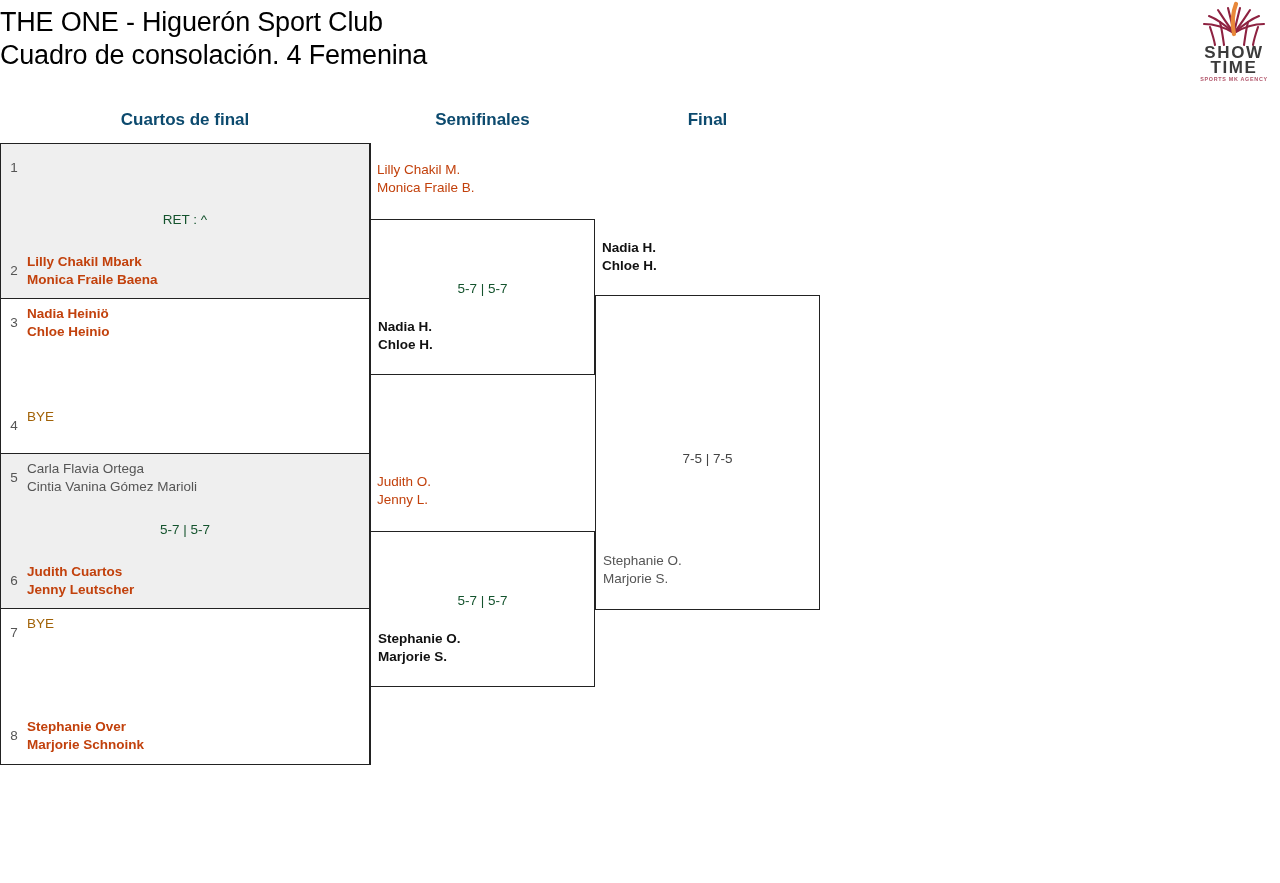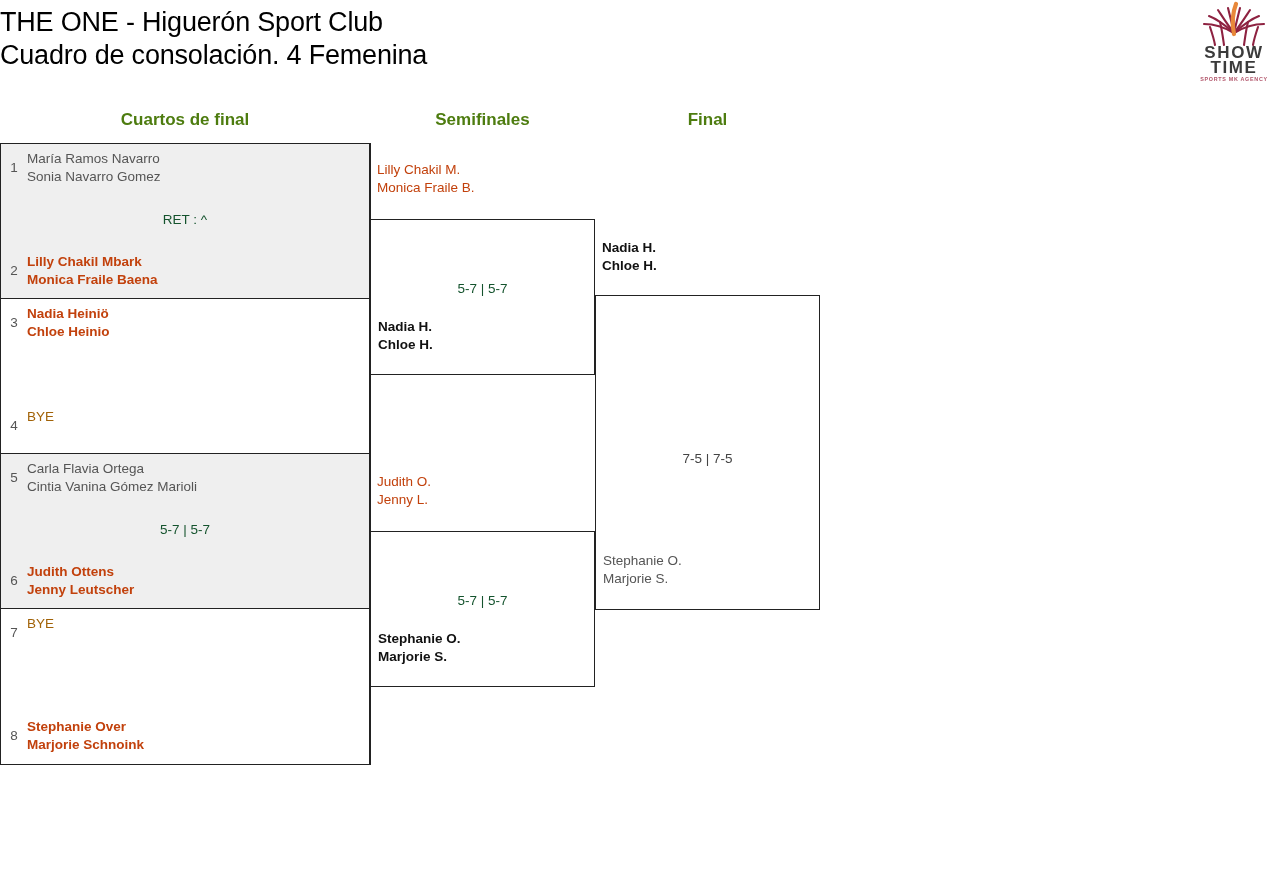--- a/index.html
+++ b/index.html
@@ -21,21 +21,21 @@
   }
   .logo-wrap {
     position: absolute; right: 2px; top: 0;
     width: 88px; height: 84px;
   }
   .logo-svg { display:block; width: 88px; height: 84px; }
 
   
   .round-head {
     position: absolute; top: 108px;
-    font-size: 17px; font-weight: 700; color: #4d7c0f;
+    font-size: 17px; font-weight: 700; color: #0c4a6e;
     text-align: center;
     line-height: 24px;
   }
   .rh-qf   { left: 0px;   width: 370px; }
   .rh-sf   { left: 370px; width: 225px; }
   .rh-f    { left: 595px; width: 225px; }
 
   
   .bracket { position: absolute; left: 0; top: 0; width: 1280px; height: 883px; }
 
@@ -136,22 +136,20 @@
 
   <div class="round-head rh-qf">Cuartos de final</div>
   <div class="round-head rh-sf">Semifinales</div>
   <div class="round-head rh-f">Final</div>
 
   <div class="bracket">
 
     <div class="match qf shaded" style="top:143px;">
       <div class="team team-top loser">
         <span class="seed">1</span>
-        <span class="names">María Ramos Navarro
-Sonia Navarro Gomez</span>
       </div>
       <div class="score">RET : ^</div>
       <div class="team team-bottom winner">
         <span class="seed">2</span>
         <span class="names">Lilly Chakil Mbark
 Monica Fraile Baena</span>
       </div>
     </div>
 
     <div class="match qf" style="top:298px;">
@@ -169,21 +167,21 @@
 
     <div class="match qf shaded" style="top:453px;">
       <div class="team team-top loser">
         <span class="seed">5</span>
         <span class="names">Carla Flavia Ortega
 Cintia Vanina Gómez Marioli</span>
       </div>
       <div class="score">5-7 | 5-7</div>
       <div class="team team-bottom winner">
         <span class="seed">6</span>
-        <span class="names">Judith Ottens
+        <span class="names">Judith Cuartos
 Jenny Leutscher</span>
       </div>
     </div>
 
     <div class="match qf" style="top:608px; height:157px;">
       <div class="team team-top bye">
         <span class="seed">7</span>
         <span class="names">BYE</span>
       </div>
       <div class="score"></div>

